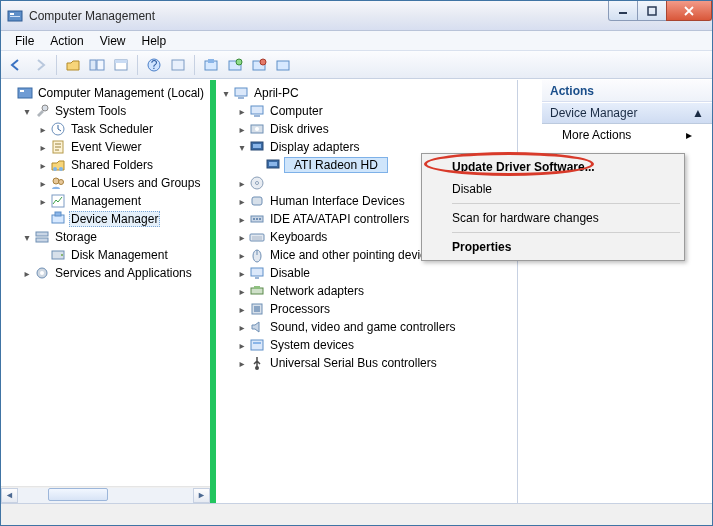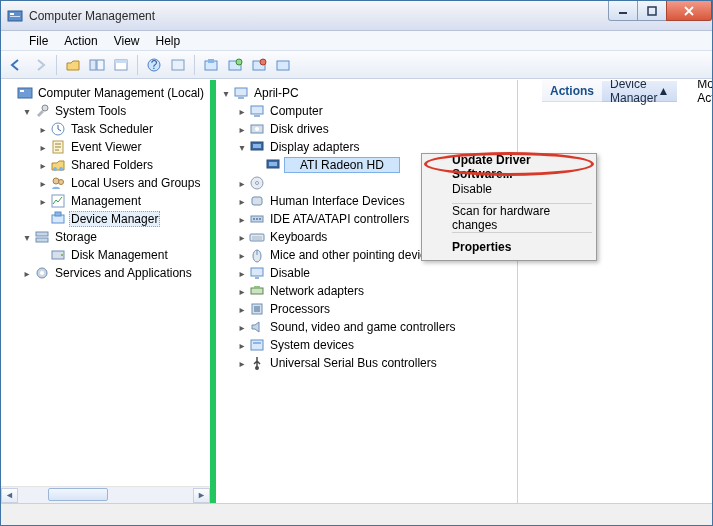--- a/index.html
+++ b/index.html
@@ -5,47 +5,47 @@
 * { box-sizing: border-box; font-family: "Segoe UI", Tahoma, sans-serif; font-size: 12px; }
 body { margin: 0; padding: 0; background: #fff; }
 .window { width: 713px; height: 526px; border: 1px solid #4074a4; display: flex; flex-direction: column; background: #f0f0f0; position: relative; }
 .titlebar { height: 30px; background: linear-gradient(to bottom, #f7f7fb 0%, #e6eaf3 50%, #d7def0 100%); display: flex; align-items: center; padding: 0 0 0 6px; border-bottom: 1px solid #b8c3d8; }
 .titlebar .ticon { width: 16px; height: 16px; margin-right: 6px; }
 .titlebar .title { flex: 1; color: #2a2a2a; }
 .winctl { display: flex; height: 100%; }
 .winbtn { width: 30px; height: 20px; margin-top: 0; border: 1px solid #8a9bb8; border-top: none; display: flex; align-items: center; justify-content: center; background: linear-gradient(to bottom,#f2f6fc,#d3e0f2); margin-left: -1px; }
 .winbtn.min { border-bottom-left-radius: 3px; }
 .winbtn.close { background: linear-gradient(to bottom,#f29a88,#d9573a); width: 46px; border-bottom-right-radius: 3px; border-color:#a84531; }
-.menubar { height: 20px; background: #f4f7fb; display: flex; align-items: center; padding: 0 20px; border-bottom: 1px solid #d9e1ee; }
+.menubar { height: 20px; background: #f4f7fb; display: flex; align-items: center; padding: 0 6px; border-bottom: 1px solid #d9e1ee; }
 .menubar span { padding: 2px 8px; }
 .toolbar { height: 28px; background: linear-gradient(to bottom,#fbfcfe,#e8edf6); display: flex; align-items: center; padding: 0 4px; border-bottom: 1px solid #c7d1e2; gap:2px;}
 .tbtn { width: 22px; height: 22px; display: flex; align-items: center; justify-content: center; border:1px solid transparent; border-radius:2px;}
 .tsep { width:1px; height:20px; background:#c7d1e2; margin:0 3px; }
 .body3 { flex:1; display:flex; min-height:0; background:#fff; border-top:1px solid #fff; }
 .pane { overflow:auto; }
 .pane.left { width:215px; border-right:6px solid #22c55e; background:#fff; }
 .pane.mid { flex:1; border-right:1px solid #c7d1e2; background:#fff; position:relative; }
-.pane.right { width:170px; background:#fff; display:flex; flex-direction:row;margin-left:24px; }
+.pane.right { width:170px; background:#fff; display:flex; flex-direction:column;margin-left:24px; }
 .tree { padding:4px 0 4px 4px; }
 .node { display:flex; align-items:center; height:18px; white-space:nowrap; padding-right:4px;}
 .node .exp { width:12px; text-align:center; color:#5a5a5a; font-size:10px; }
 .node .nicon { width:16px; height:16px; margin:0 3px 0 1px; display:flex; align-items:center; justify-content:center; }
 .node .lbl { padding:0 2px; }
 .node.sel .lbl { background:#e5f0fa; border:1px dotted #7aa7d8; padding:0 1px; }
-.node.selmid .lbl { background:#cfe5fb; border:1px solid #7eb1e8; padding:0 15px; }
+.node.selmid .lbl { background:#cfe5fb; border:1px solid #7eb1e8; padding:0 9px; }
 .ind0{padding-left:0px}.ind1{padding-left:16px}.ind2{padding-left:32px}
 .actions-hd { height:22px; background:linear-gradient(to bottom,#fcfcfe,#eef2f9); border-bottom:1px solid #d7def0; display:flex; align-items:center; padding:0 8px; font-weight:bold; color:#1a4e8a;}
 .actions-sec { height:22px; background:linear-gradient(to bottom,#e6eefb,#cfdcf2); border-bottom:1px solid #bccade; border-top:1px solid #fff; display:flex; align-items:center; padding:0 8px; color:#1a2b44; justify-content:space-between;}
 .actions-item { height:22px; display:flex; align-items:center; padding:0 20px 0 20px; justify-content:space-between; }
 .status { height:22px; border-top:1px solid #c7d1e2; background:#f0f0f0;}
 .hscroll { height:17px; background:#f0f0f0; border-top:1px solid #e5e5e5; display:flex; align-items:center;}
 .hscroll .arrow{width:17px;height:15px;background:linear-gradient(to bottom,#fdfdfe,#e6eaf2);border:1px solid #c7d1e2;display:flex;align-items:center;justify-content:center;font-size:9px;color:#4d6a92;}
 .hscroll .track{flex:1;height:15px;background:#eef2f8;position:relative;}
 .hscroll .thumb{position:absolute;left:30px;top:0;width:60px;height:13px;background:linear-gradient(to bottom,#f2f7ff,#d8e4f6);border:1px solid #9cb6da;border-radius:2px;}
-.ctxmenu { position:absolute; left:420px; top:152px; width:176px; background:#f2f2f2; border:1px solid #9b9b9b; box-shadow:2px 2px 4px rgba(0,0,0,.25); padding:2px; z-index:50;}
+.ctxmenu { position:absolute; left:420px; top:152px; width:264px; background:#f2f2f2; border:1px solid #9b9b9b; box-shadow:2px 2px 4px rgba(0,0,0,.25); padding:2px; z-index:50;}
 .ctxmenu .mi { height:22px; display:flex; align-items:center; padding:0 10px 0 28px; }
 .ctxmenu .mi.bold { font-weight:bold; }
 .ctxmenu .msep { height:1px; background:#d0d0d0; margin:3px 2px 3px 28px; }
 .redmark { position:absolute; left:423px; top:151px; width:170px; height:24px; border:3px solid #d83a2a; border-radius:50%; z-index:60; pointer-events:none;}
 .pane.left .treewrap{height:calc(100% - 17px);overflow:hidden;}
 svg{display:block}
 </style>
 </head>
 <body>
 

